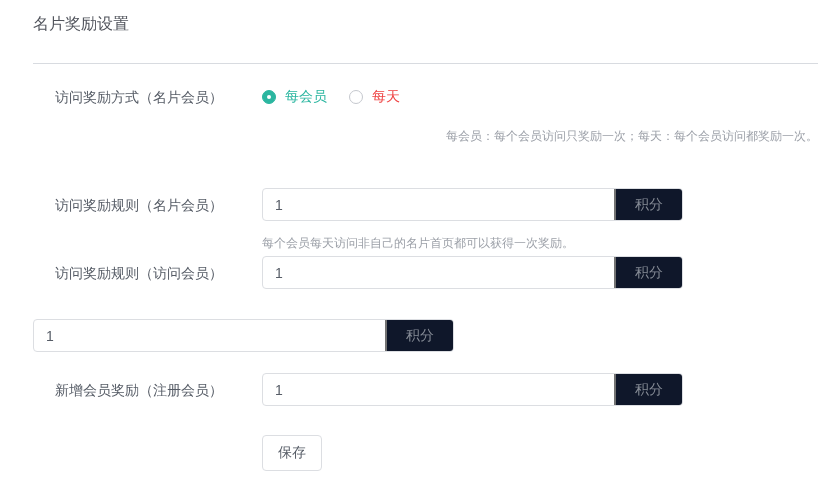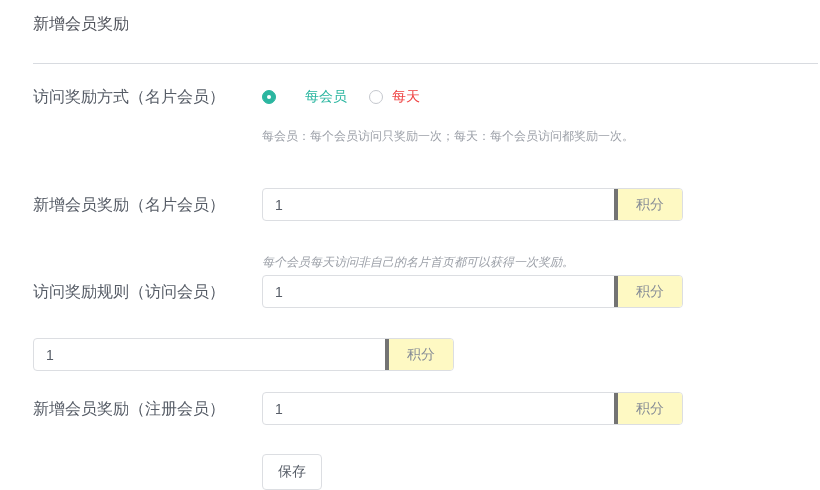--- a/index.html
+++ b/index.html
@@ -17,31 +17,31 @@
     font-weight: 400;
     color: #51545c;
     line-height: 22px;
   }
   .divider { height: 1px; background: #d8dbe0; margin-top: 28px; }
 
   .row { display: flex; align-items: center; }
   .label {
     flex: 0 0 212px;
     margin-right: 17px;
-    text-align: left;
-    font-size: 16px;
+    text-align: center;
+    font-size: 14px;
     color: #565c66;
     line-height: 18px;
     white-space: nowrap;
   }
 
   .radio-row { margin-top: 24px; }
   .radio-group { display: flex; align-items: center; }
   .radio { display: inline-flex; align-items: center; cursor: pointer; }
-  .radio.first { margin-right: 22px; gap: 20px; }
+  .radio.first { margin-right: 22px; }
   .radio-circle {
     width: 14px; height: 14px;
     border: 1px solid #c5c8ce;
     border-radius: 50%;
     background: #fff;
     position: relative;
     display: inline-block;
   }
   .radio-circle.checked { background: var(--accent); border-color: var(--accent); }
   .radio-circle.checked .dot {
@@ -52,22 +52,22 @@
   .radio-label { margin-left: 9px; font-size: 14px; color: #ef4444; }
   .radio-label.accent { color: var(--accent); }
 
   .helper {
     margin-left: 229px;
     font-size: 12px;
     color: #9ca0a8;
     line-height: 16px;
     white-space: nowrap;
   }
-  .helper-1 { margin-top: 22px; }
-  .helper-3 { margin-top: 33px; margin-bottom: 5px; font-style: italic; }
+  .helper-1 { margin-top: 22px; text-align: right; }
+  .helper-3 { margin-top: 14px; margin-bottom: 5px; }
 
   .input-row-2 { margin-top: 44px; }
   .input-row-4 { margin-top: 30px; }
   .input-row-5 { margin-top: 21px; }
 
   .input-group {
     width: 421px; height: 33px;
     border: 1px solid #dcdee2;
     border-radius: 4px;
     display: flex;
@@ -78,22 +78,22 @@
     flex: 1; min-width: 0;
     border: none; outline: none;
     padding: 0 8px 0 12px;
     font-size: 14px;
     color: #565c66;
     font-family: "Liberation Sans", "DejaVu Sans", sans-serif;
     background: transparent;
   }
   .input-addon {
     flex: 0 0 68px;
-    border-left: 4px solid #737373;
-    background: #fef9c3;
+    border-left: 2px solid #737373;
+    background: #0f172a;
     color: #868c96;
     font-size: 14px;
     display: flex; align-items: center; justify-content: center;
   }
 
   .save-row { margin-top: 29px; margin-left: 229px; }
   .save-btn {
     min-width: 55px; height: 36px;
     padding: 0 15px;
     background: #fff;
@@ -103,42 +103,42 @@
     color: #565c66;
     font-family: "Liberation Sans", "DejaVu Sans", sans-serif;
     cursor: pointer;
   }
 </style>
 </head>
 <body>
 
 <div class="page">
 
-  <h2 class="title">新增会员奖励</h2>
+  <h2 class="title">名片奖励设置</h2>
   <div class="divider"></div>
 
   <div class="row radio-row">
     <div class="label">访问奖励方式（名片会员）</div>
     <div class="radio-group">
       <label class="radio first">
         <span class="radio-circle checked">
             <span class="dot"></span>
           </span>
         <span class="radio-label accent">每会员</span>
       </label>
       <label class="radio">
         <span class="radio-circle"></span>
         <span class="radio-label">每天</span>
       </label>
     </div>
   </div>
   <div class="helper helper-1">每会员：每个会员访问只奖励一次；每天：每个会员访问都奖励一次。</div>
 
   <div class="row input-row-2">
-    <div class="label">新增会员奖励（名片会员）</div>
+    <div class="label">访问奖励规则（名片会员）</div>
     <div class="input-group">
       <input type="text" value="1" style="">
       <span class="input-addon">积分</span>
     </div>
   </div>
 
   <div class="helper helper-3">每个会员每天访问非自己的名片首页都可以获得一次奖励。</div>
 
   <div class="row">
     <div class="label">访问奖励规则（访问会员）</div>

